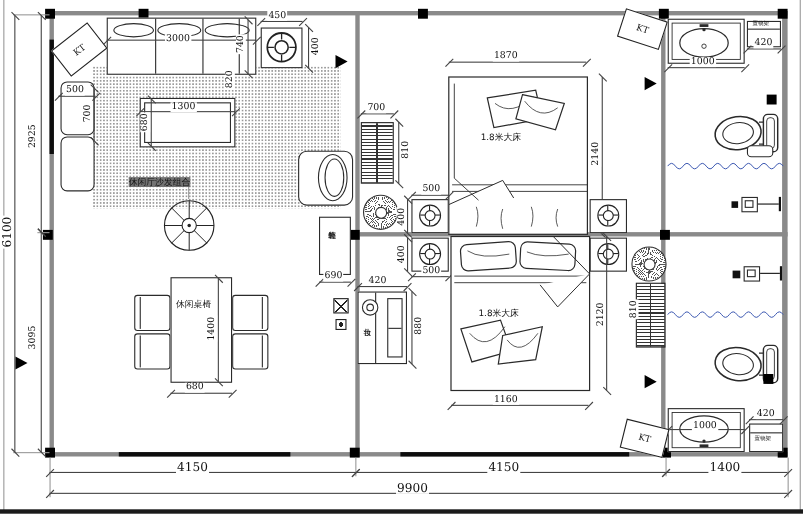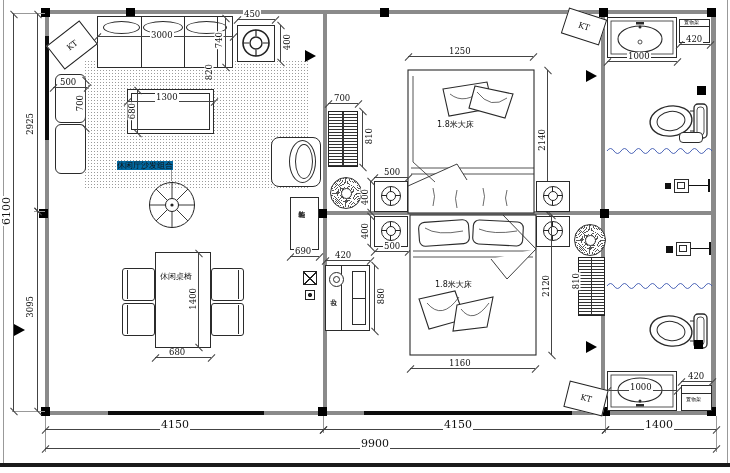--- a/index.html
+++ b/index.html
@@ -13,21 +13,21 @@
   .nf{position:absolute;border:1px solid #2b2b2b}
   .dimh{position:absolute;height:1px;background:#444}
   .dimh::before,.dimh::after{content:"";position:absolute;top:-4.5px;width:1px;height:10px;background:#444;transform:rotate(45deg)}
   .dimh::before{left:-.5px}.dimh::after{right:-.5px}
   .dimv{position:absolute;width:1px;background:#444}
   .dimv::before,.dimv::after{content:"";position:absolute;left:-4.5px;width:10px;height:1px;background:#444;transform:rotate(45deg)}
   .dimv::before{top:-.5px}.dimv::after{bottom:-.5px}
   .ext{position:absolute;background:#999}
   .dlab{position:absolute;font-family:"DejaVu Serif",serif;font-size:8.5px;line-height:1;color:#111;background:#fff;padding:0 1px;white-space:nowrap;z-index:6}
   .vlab{position:absolute;font-family:"DejaVu Serif",serif;font-size:8.5px;line-height:1;color:#111;background:#fff;padding:1px 0;white-space:nowrap;writing-mode:vertical-rl;transform:rotate(180deg);z-index:6}
-  .clab{position:absolute;font-size:8px;line-height:1.15;color:#111;background:#0369a1;white-space:nowrap;z-index:5}
+  .clab{position:absolute;font-size:8px;line-height:1.15;color:#111;background:#737373;white-space:nowrap;z-index:5}
   .cvert{position:absolute;font-size:7px;line-height:1.05;color:#111;writing-mode:vertical-rl;background:#fff;z-index:5}
   .carpet{position:absolute;background-image:radial-gradient(#9a9a9a .6px,transparent .7px);background-size:3px 3px}
   .rad{position:absolute;border:1.2px solid #222;background:
       linear-gradient(90deg,transparent 47%,#333 47%,#333 53%,transparent 53%),
       repeating-linear-gradient(0deg,#333 0 1px,#fff 1px 3px)}
   .fanh{position:absolute;border:1px solid #333;border-radius:50%;
       background:repeating-conic-gradient(#555 0 2deg,#fff 2deg 7deg)}
   .fanh::after{content:"";position:absolute;left:50%;top:50%;width:9px;height:9px;margin:-5.5px 0 0 -5.5px;background:#fff;border:1px solid #333;border-radius:50%}
   .lamp{position:absolute;border:1.4px solid #222;border-radius:50%;background:
       linear-gradient(#222 0 0) center/1.2px 100% no-repeat,
@@ -173,21 +173,21 @@
       <path d="M70 22 L108 30 L100 54 L64 44 Z"></path>
       <path d="M72 28 Q86 46 102 34" fill="none" stroke-width=".7"></path>
       <path d="M6 104 L129 104 M6 110 L129 110" fill="none" stroke-width=".8"></path>
       <path d="M3 122 L52 100 L62 116" fill="#fff" stroke-width=".9"></path>
       <path d="M8 98 L30 118" fill="none" stroke-width=".8"></path>
       <path d="M28 124 q3 8 0 18 M52 126 q-3 8 0 18 M78 124 q3 8 0 18 M102 126 q-3 8 0 16" fill="none" stroke-width=".7"></path>
     </g>
   </svg>
   <div class="clab" style="left:437px;top:120px;background:transparent">1.8米大床</div>
   <div class="dimh" style="left:408px;top:56px;width:125px"></div>
-  <div class="dlab" style="left:448px;top:47px">1250</div>
+  <div class="dlab" style="left:448px;top:47px">1870</div>
   <div class="dimv" style="left:547px;top:70px;height:143px"></div>
   <div class="vlab" style="left:538px;top:128px">2140</div>
 
   <div class="f" style="left:374px;top:181px;width:34px;height:31px;border-width:1.5px"></div>
   <div class="lamp" style="left:381px;top:186px;width:20px;height:20px"></div>
   <div class="f" style="left:536px;top:181px;width:34px;height:31px;border-width:1.5px"></div>
   <div class="lamp" style="left:543px;top:186px;width:20px;height:20px"></div>
   <div class="dimh" style="left:374px;top:177px;width:34px"></div>
   <div class="dlab" style="left:383px;top:168px">500</div>
   <div class="dimv" style="left:370px;top:181px;height:31px"></div>

